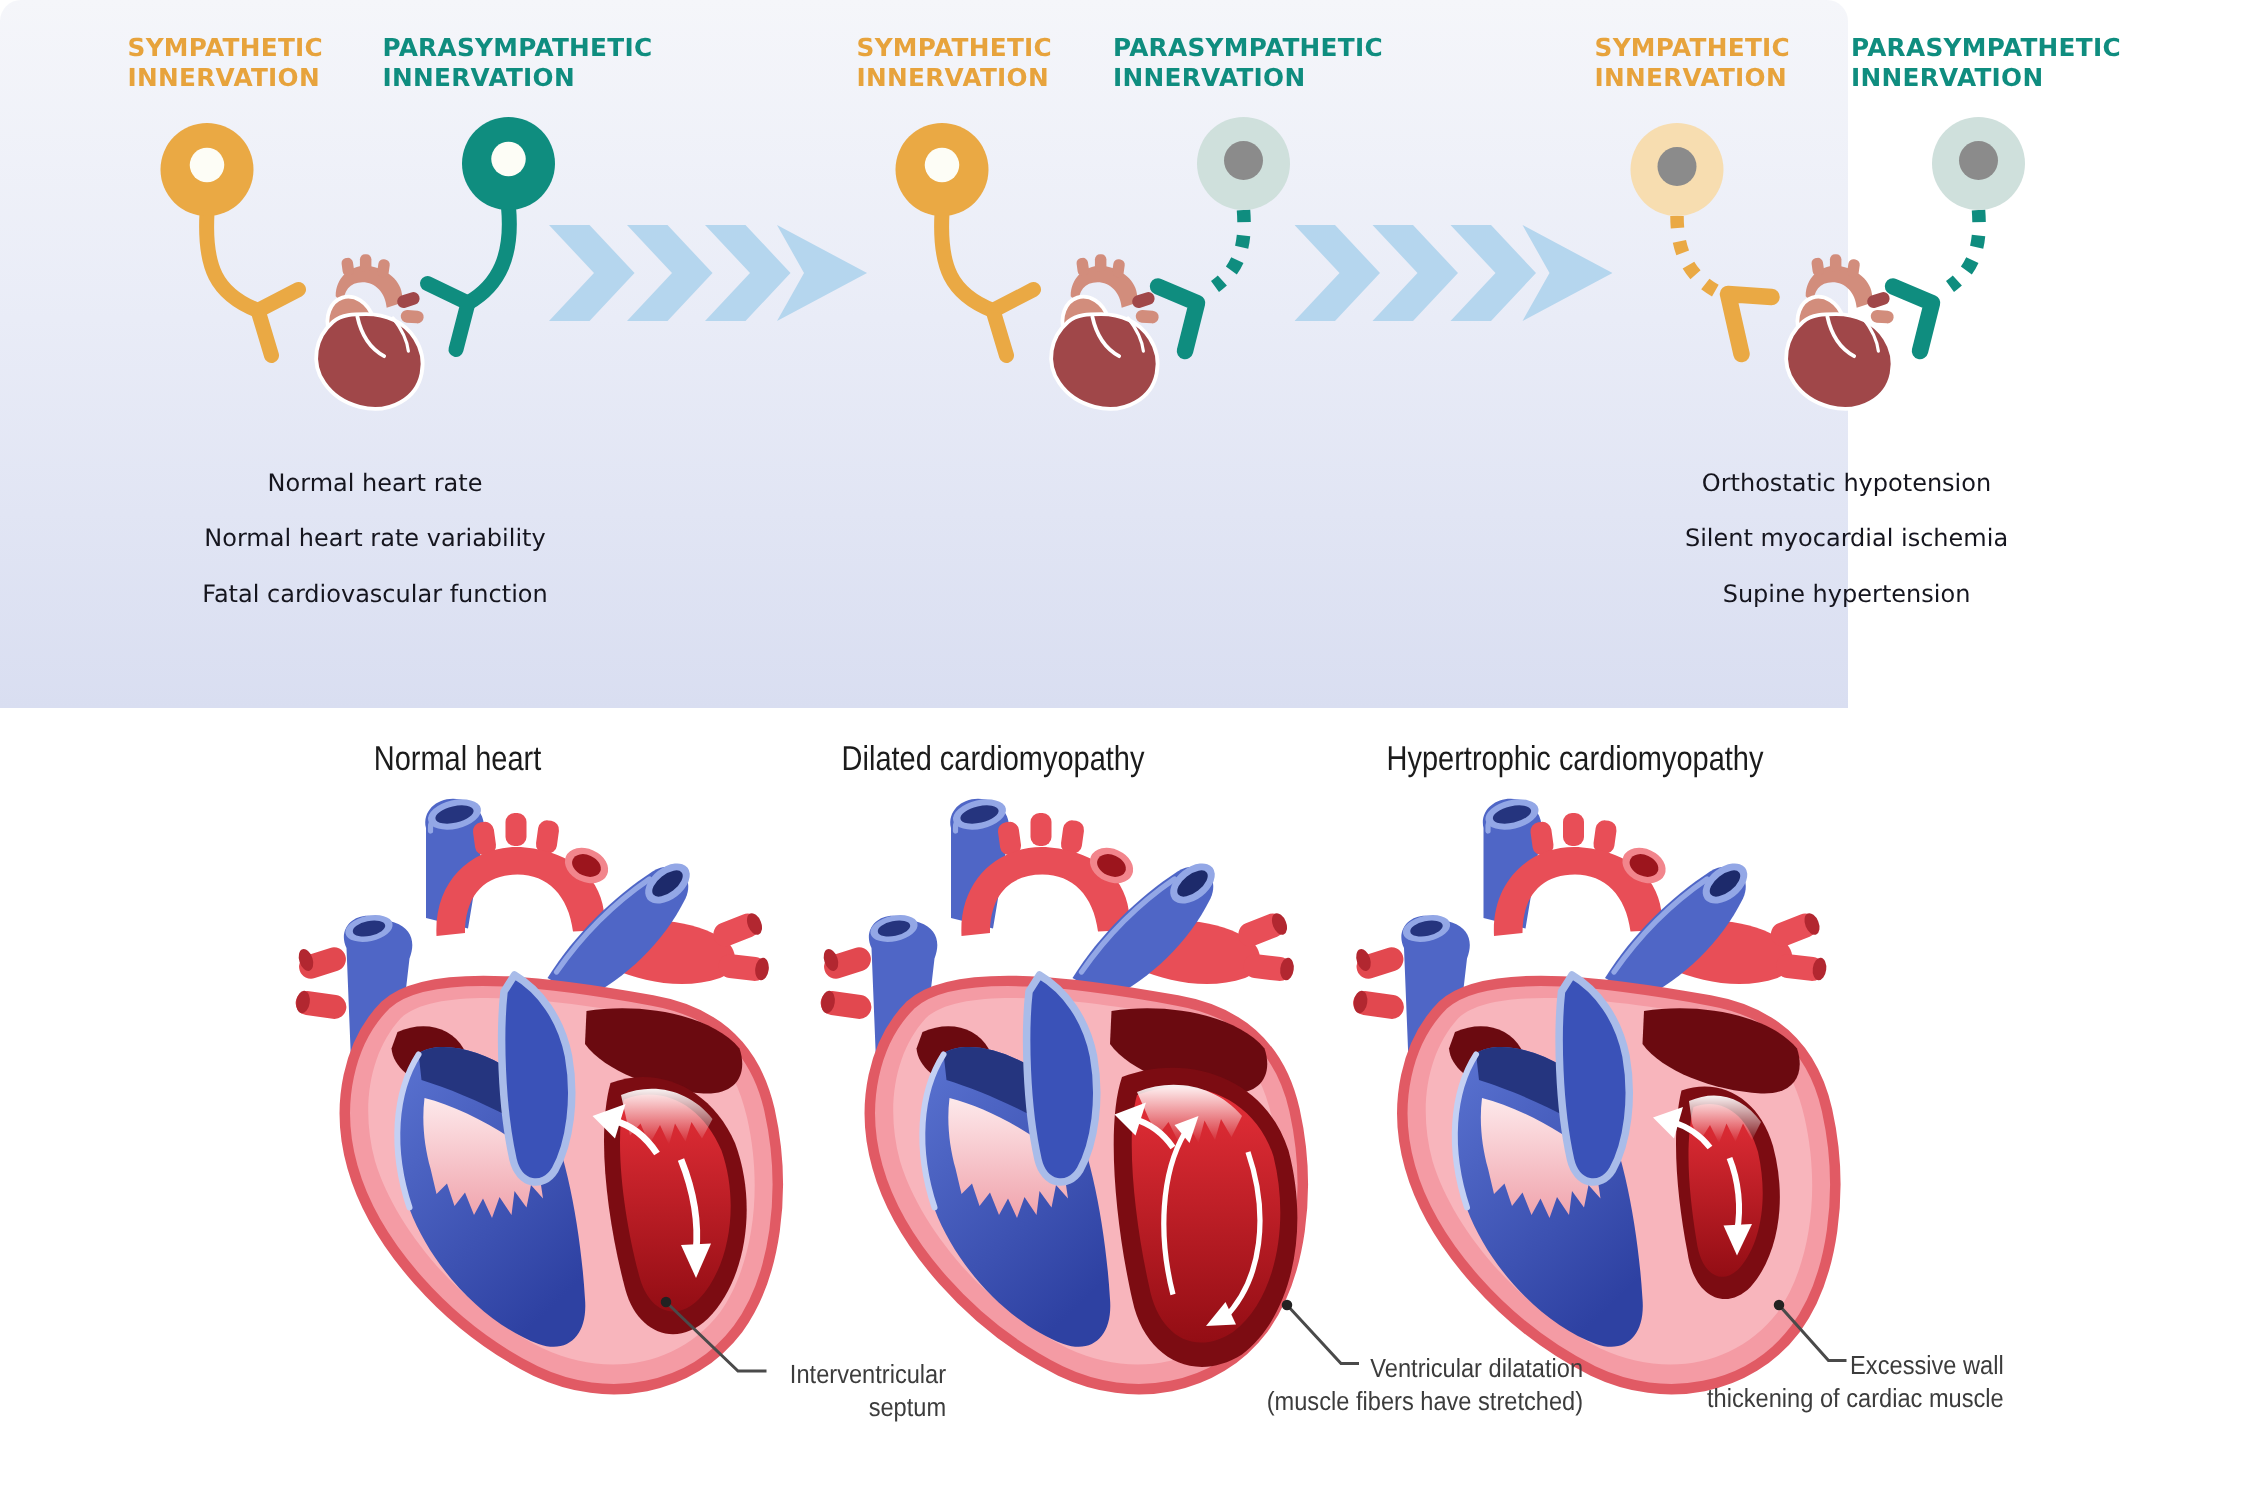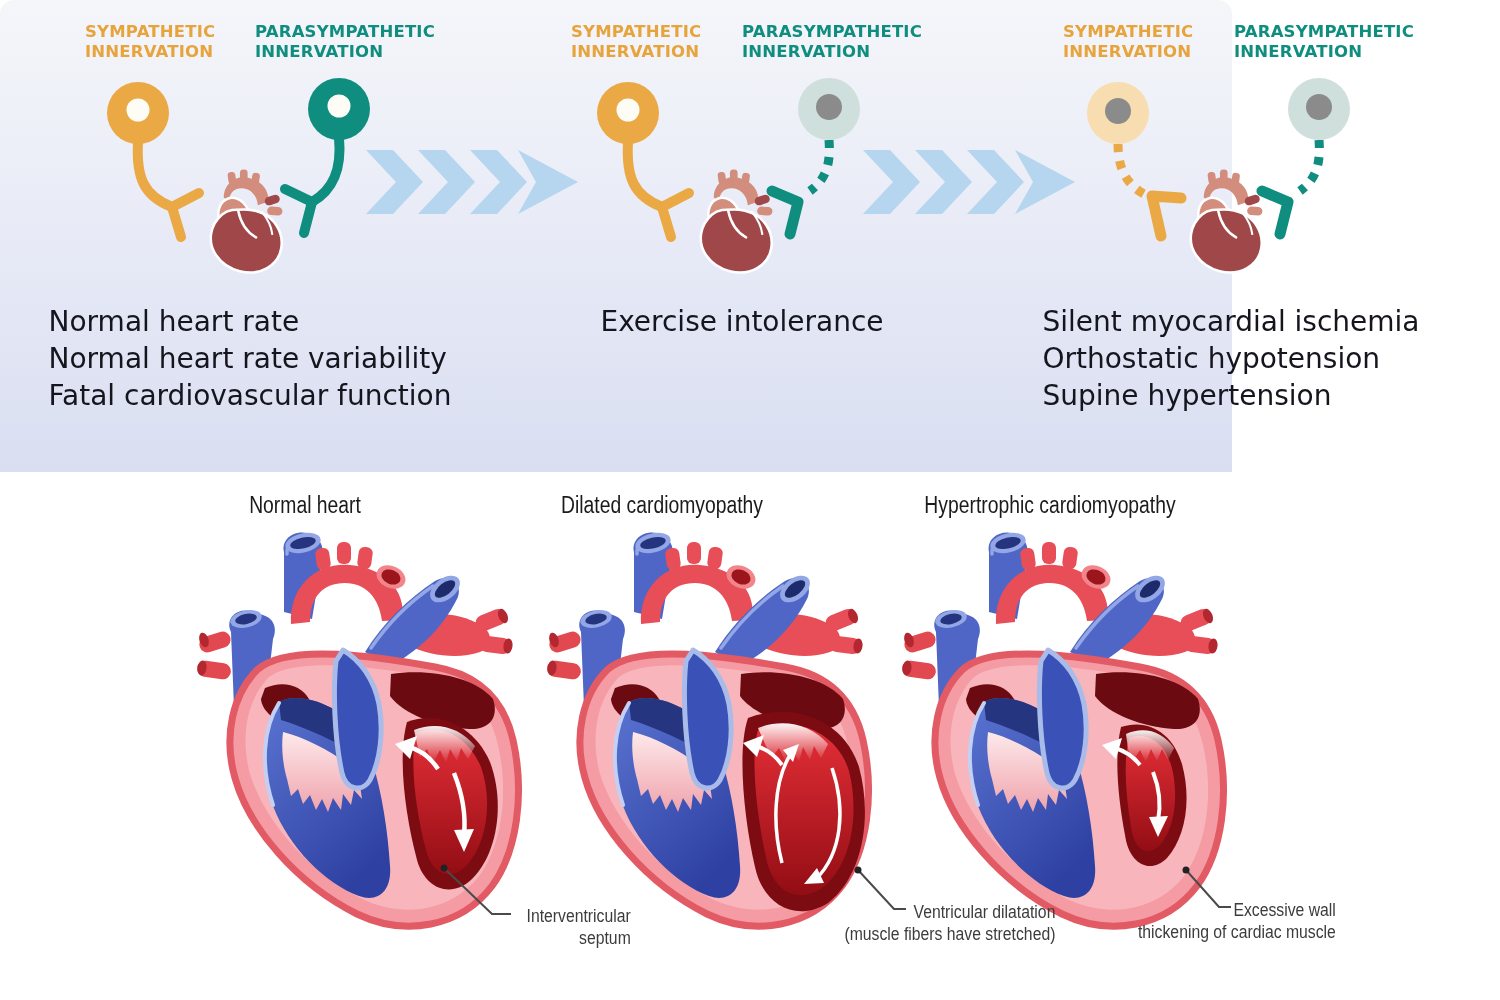--- a/index.html
+++ b/index.html
@@ -7,22 +7,22 @@
           font-family:"DejaVu Sans",sans-serif;}
   .top-panel{position:absolute;left:0;top:0;width:1232px;height:472px;
              background:linear-gradient(180deg,#f5f6fa 0%,#e9ecf7 45%,#d9def1 100%);
              border-radius:14px 14px 0 0;}
   .innerv-label{position:absolute;font-weight:bold;font-size:16.5px;line-height:19.5px;
                 letter-spacing:.2px;white-space:nowrap;}
   .symp{color:#e7a33c}
   .para{color:#0f8d7f}
   .stage-art{position:absolute;width:360px;height:220px;}
   .arrows{position:absolute;width:212px;height:64px;}
-  .findings{position:absolute;transform:translateX(-50%);text-align:left;
-            font-size:28px;line-height:37px;color:#15151e;white-space:nowrap;}
+  .findings{position:absolute;transform:translateX(-50%);text-align:center;
+            font-size:16px;line-height:37px;color:#15151e;white-space:nowrap;}
   .heart-title{position:absolute;font-family:"Liberation Sans",sans-serif;font-size:23px;
                color:#1b1b1b;white-space:nowrap;transform:translateX(-50%) scaleX(.84);}
   .heart-art{position:absolute;width:340px;height:420px;}
   .annot{position:absolute;font-family:"Liberation Sans",sans-serif;font-size:17.5px;
          line-height:22px;color:#3c3c3c;text-align:right;white-space:nowrap;
          transform:scaleX(.9);transform-origin:100% 0;}
   .overlay{position:absolute;left:0;top:0;width:1500px;height:1000px;pointer-events:none;}
 </style>
 </head>
 <body>
@@ -197,25 +197,24 @@
     <svg class="arrows" style="left:863px;top:150px" viewBox="0 0 212 64">
       <use href="#chevron-arrows"></use>
     </svg>
 
     <div class="findings" style="left:250px;top:303px">
       <div>Normal heart rate</div>
       <div>Normal heart rate variability</div>
       <div>Fatal cardiovascular function</div>
     </div>
     <div class="findings" style="left:742px;top:303px">
-      <div>Exercise intolerance</div>
     </div>
     <div class="findings" style="left:1231px;top:303px">
+      <div>Orthostatic hypotension</div>
       <div>Silent myocardial ischemia</div>
-      <div>Orthostatic hypotension</div>
       <div>Supine hypertension</div>
     </div>
   </div>
 
   <div class="heart-title" style="left:305px;top:492px">Normal heart</div>
   <div class="heart-title" style="left:662px;top:492px">Dilated cardiomyopathy</div>
   <div class="heart-title" style="left:1050px;top:492px">Hypertrophic cardiomyopathy</div>
 
   <svg class="heart-art" style="left:195px;top:522px" viewBox="0 0 340 420">
     <use href="#bh-back"></use>

